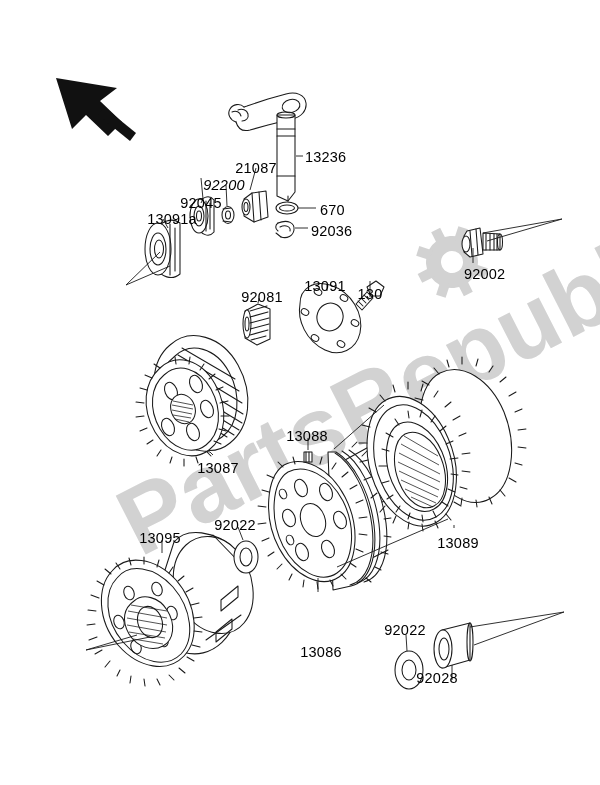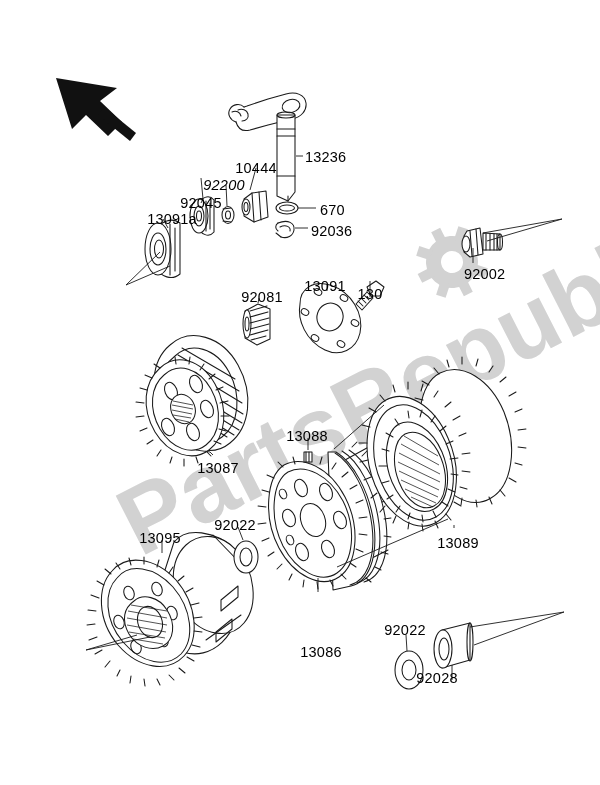--- a/index.html
+++ b/index.html
@@ -381,21 +381,21 @@
       <ellipse class="s" cx="470" cy="642" rx="3" ry="19"></ellipse>
       <path class="ld" d="M452,665 L452,680"></path>
       <path class="ld" d="M470,627 L564,612"></path>
       <path class="ld" d="M564,612 L474,645"></path>
     </g>
 
   </svg>
 
   <div id="labels">
       <div class="lbl" style="left: 305px; top: 150px; text-align: center;">13236</div>
-      <div class="lbl anchor-mid" style="left: 256px; top: 161px;">10444</div>
+      <div class="lbl anchor-mid" style="left: 256px; top: 161px;">21087</div>
       <div class="lbl anchor-mid" style="left: 224px; top: 178px; font-style: italic;">92200</div>
       <div class="lbl anchor-mid" style="left: 201px; top: 196px;">92045</div>
       <div class="lbl anchor-mid" style="left: 172px; top: 212px;">13091a</div>
       <div class="lbl" style="left: 320px; top: 203px;">670</div>
       <div class="lbl" style="left: 311px; top: 224px;">92036</div>
       <div class="lbl" style="left: 464px; top: 267px;">92002</div>
       <div class="lbl anchor-mid" style="left: 325px; top: 279px;">13091</div>
       <div class="lbl anchor-mid" style="left: 370px; top: 287px;">130</div>
       <div class="lbl anchor-mid" style="left: 262px; top: 290px;">92081</div>
       <div class="lbl anchor-mid" style="left: 218px; top: 461px;">13087</div>

